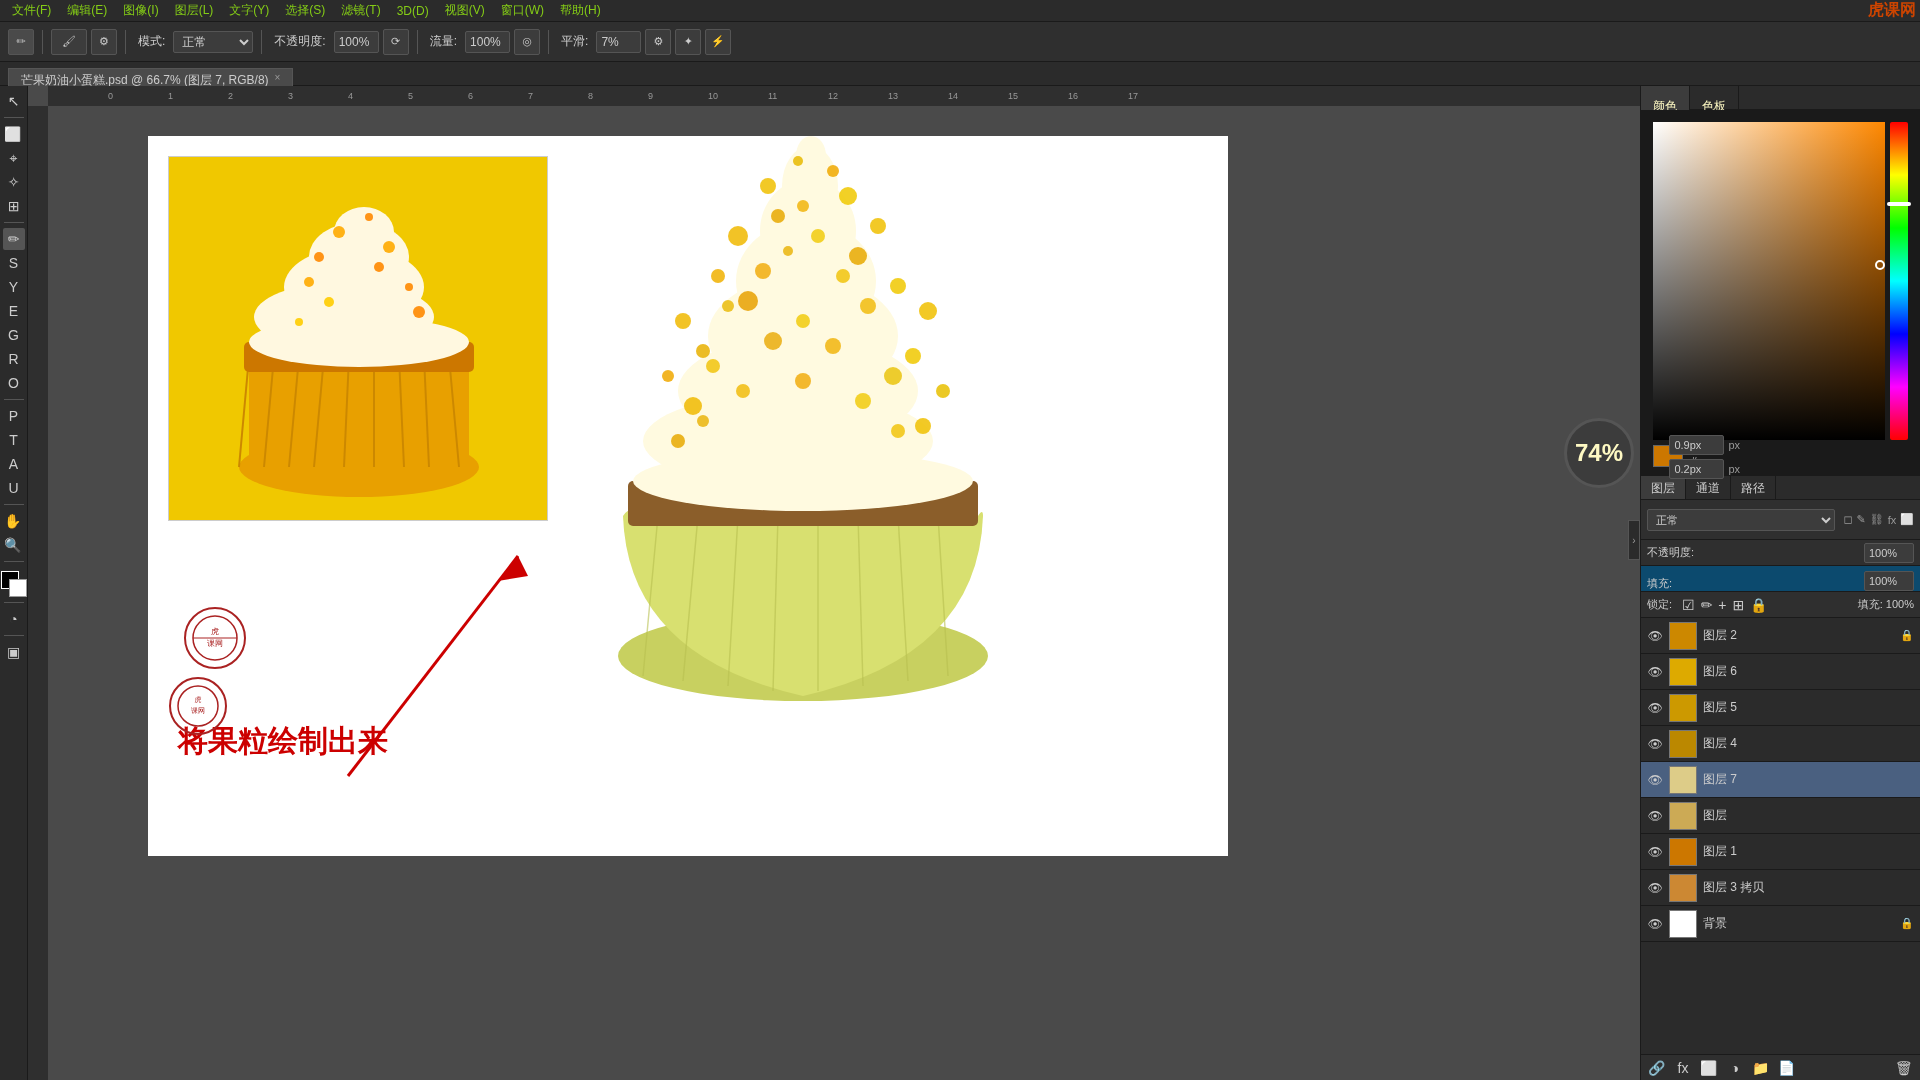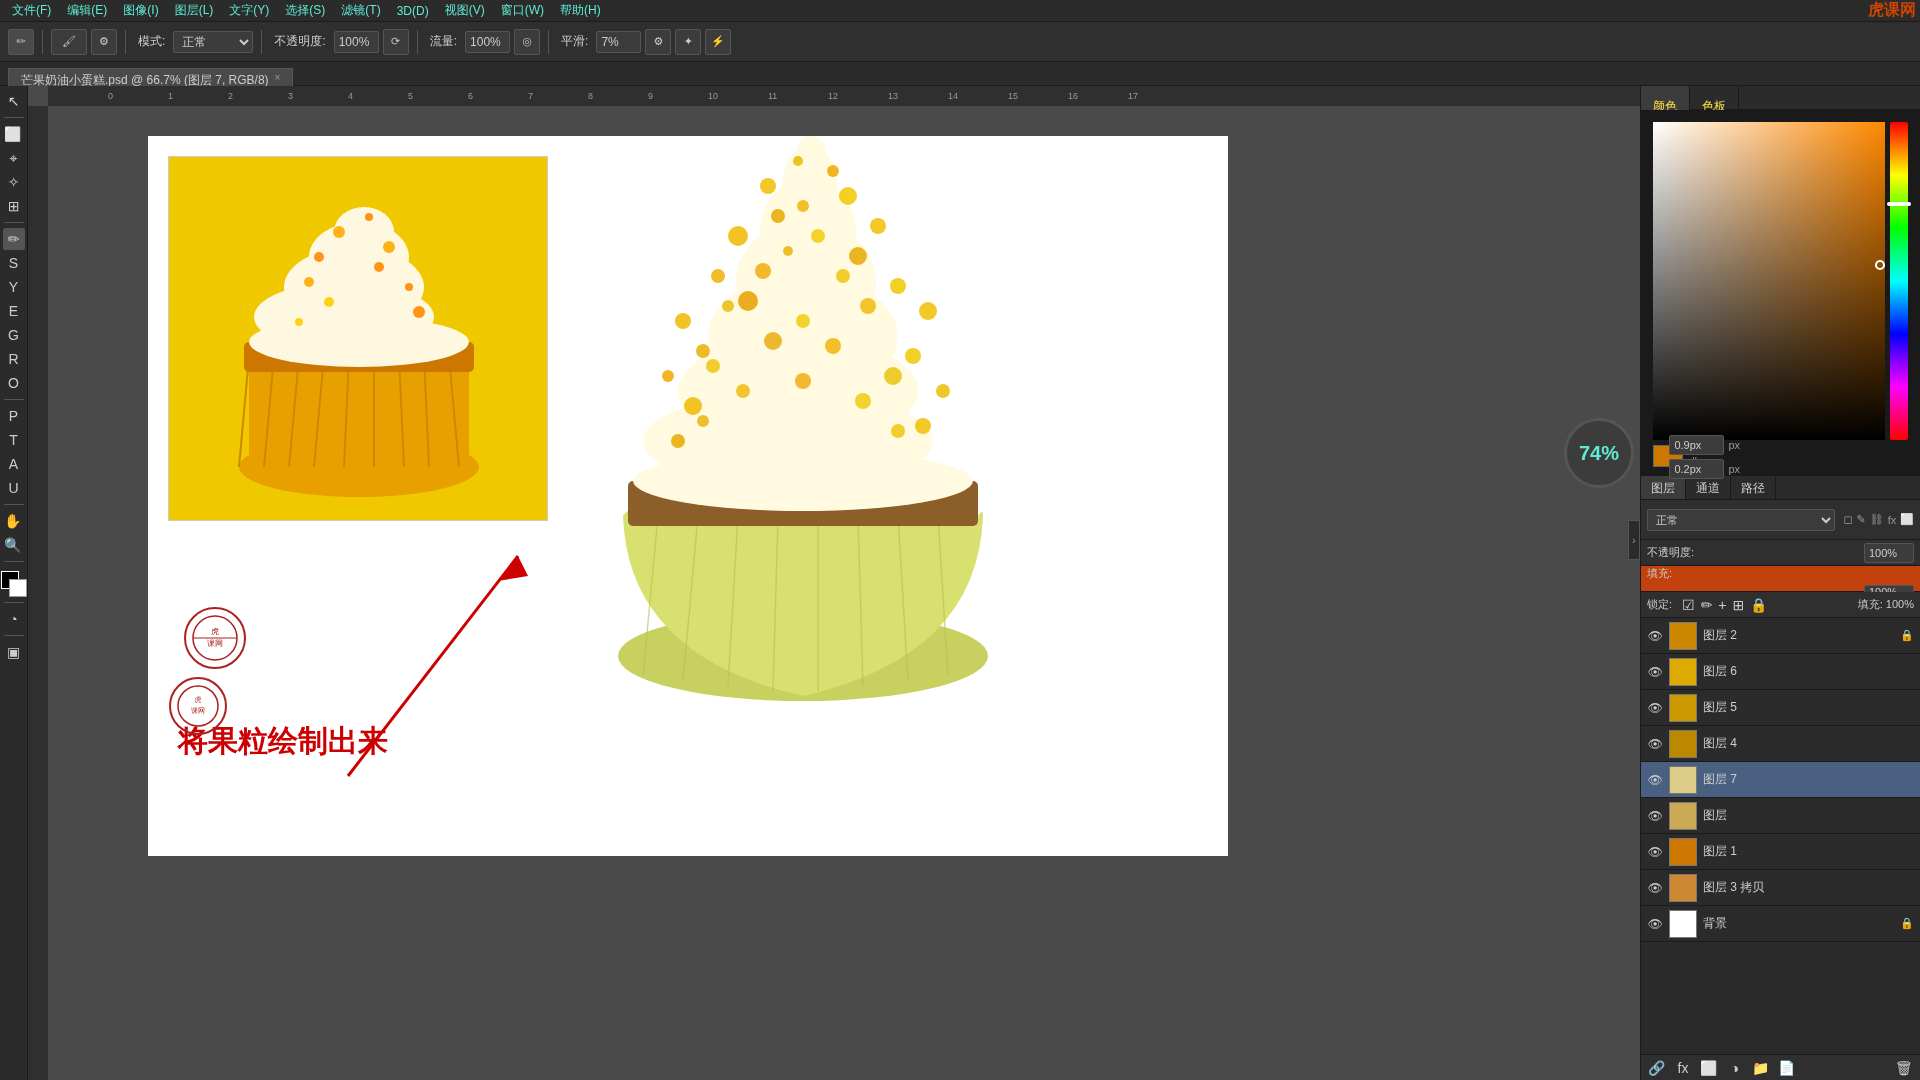--- a/index.html
+++ b/index.html
@@ -1,20 +1,20 @@
 <!DOCTYPE html>
 <html><head>
   <meta charset="utf-8">
   <style>
     * { margin: 0; padding: 0; box-sizing: border-box; }
     body { width: 1920px; height: 1080px; overflow: hidden; background: #3a3a3a; font-family: 'Microsoft YaHei', Arial, sans-serif; font-size: 12px; color: #ccc; }
 
     
     #menu-bar { width: 100%; height: 22px; background: #2b2b2b; display: flex; align-items: center; padding: 0 4px; border-bottom: 1px solid #1a1a1a; }
-    .menu-item { padding: 2px 8px; cursor: pointer; color: #5eead4; font-size: 12px; }
+    .menu-item { padding: 2px 8px; cursor: pointer; color: #84cc16; font-size: 12px; }
 
     
     #toolbar { width: 100%; height: 40px; background: #2f2f2f; display: flex; align-items: center; padding: 0 8px; gap: 4px; border-bottom: 1px solid #1a1a1a; }
     .tool-btn { width: 26px; height: 26px; background: #3c3c3c; border: 1px solid #555; border-radius: 2px; cursor: pointer; display: flex; align-items: center; justify-content: center; color: #ccc; font-size: 11px; }
     .tool-separator { width: 1px; height: 24px; background: #555; margin: 0 4px; }
     .toolbar-label { color: #ccc; font-size: 12px; margin: 0 4px; }
     .toolbar-input { height: 22px; background: #3c3c3c; border: 1px solid #555; color: #ccc; font-size: 12px; padding: 0 4px; border-radius: 2px; }
     .toolbar-select { height: 22px; background: #3c3c3c; border: 1px solid #555; color: #ccc; font-size: 12px; padding: 0 4px; border-radius: 2px; }
     .toolbar-wide { width: 80px; }
     .toolbar-small { width: 45px; }
@@ -42,33 +42,33 @@
     #canvas-white { position: absolute; top: 30px; left: 100px; width: 1080px; height: 720px; background: white; }
 
     
     #status-bar { position: absolute; bottom: 0; left: 0; right: 0; height: 20px; background: #2b2b2b; border-top: 1px solid #1a1a1a; display: flex; align-items: center; padding: 0 8px; gap: 16px; }
     .status-text { color: #999; font-size: 11px; }
 
     
     #right-panel { width: 280px; background: #2b2b2b; border-left: 1px solid #1a1a1a; display: flex; flex-direction: column; }
     #right-top { height: 390px; border-bottom: 1px solid #1a1a1a; display: flex; flex-direction: column; }
     #color-tabs { display: flex; height: 24px; border-bottom: 1px solid #1a1a1a; }
-    .color-tab { padding: 12px 12px; cursor: pointer; color: #fde047; font-size: 12px; border-right: 1px solid #1a1a1a; }
+    .color-tab { padding: 12px 12px; cursor: pointer; color: #fef9c3; font-size: 12px; border-right: 1px solid #1a1a1a; }
     .color-tab.active { background: #3c3c3c; }
     #color-picker-area { flex: 1; position: relative; background: #1a1a1a; }
 
     
     #layers-panel { flex: 1; display: flex; flex-direction: column; overflow: hidden; }
     #layers-tabs { display: flex; height: 24px; border-bottom: 1px solid #1a1a1a; }
     .layers-tab { padding: 4px 10px; cursor: pointer; color: #ccc; font-size: 12px; border-right: 1px solid #1a1a1a; }
     .layers-tab.active { background: #3c3c3c; }
     #layers-controls { height: 40px; background: #2f2f2f; border-bottom: 1px solid #1a1a1a; display: flex; align-items: center; padding: 0 6px; gap: 4px; }
     .layers-select { height: 22px; background: #3c3c3c; border: 1px solid #555; color: #ccc; font-size: 11px; padding: 0 4px; border-radius: 2px; flex: 1; }
     #layers-opacity-row { height: 26px; background: #2f2f2f; border-bottom: 1px solid #1a1a1a; display: flex; align-items: center; padding: 0 6px; gap: 4px; }
-    #layers-fill-row { height: 26px; background: #c2410c; border-bottom: 1px solid #1a1a1a; display: flex; align-items: flex-start; padding: 0 6px; gap: 4px; flex-direction: column; }
+    #layers-fill-row { height: 26px; background: #0c4a6e; border-bottom: 1px solid #1a1a1a; display: flex; align-items: flex-end; padding: 0 6px; gap: 4px; }
     .layer-row-label { color: #ccc; font-size: 11px; min-width: 40px; }
     #layers-lock-row { height: 26px; background: #2f2f2f; border-bottom: 1px solid #1a1a1a; display: flex; align-items: center; padding: 0 6px; gap: 6px; }
     .lock-btn { color: #ccc; font-size: 14px; cursor: pointer; }
     #layers-list { flex: 1; overflow-y: auto; }
     .layer-item { height: 36px; display: flex; align-items: center; padding: 0 6px; gap: 6px; border-bottom: 1px solid #1a1a1a; cursor: pointer; }
     .layer-item.active { background: #4a6080; }
     .layer-eye { width: 16px; height: 16px; display: flex; align-items: center; justify-content: center; color: #ccc; font-size: 12px; cursor: pointer; }
     .layer-thumb { width: 28px; height: 28px; background: #555; border: 1px solid #777; flex-shrink: 0; }
     .layer-name { color: #ccc; font-size: 12px; flex: 1; }
     .layer-lock { color: #999; font-size: 11px; margin-left: auto; }
@@ -467,21 +467,21 @@
         <div class="layers-bottom-btn">fx</div>
         <div class="layers-bottom-btn">⬜</div>
         <div class="layers-bottom-btn">◑</div>
         <div class="layers-bottom-btn">📁</div>
         <div class="layers-bottom-btn">📄</div>
         <div class="layers-bottom-btn" style="margin-left:auto;">🗑</div>
       </div>
     </div>
 
     <div style="position:absolute; top:418px; right:286px; width:70px; height:70px; background:#3c3c3c; border-radius:50%; border:3px solid #555; display:flex; align-items:center; justify-content:center; flex-direction:column;">
-      <span style="color:#5eead4; font-size:20px; font-weight:bold;">74%</span>
+      <span style="color:#fef9c3; font-size:24px; font-weight:bold;">74%</span>
     </div>
 
     <div style="position:absolute; top:435px; right:180px; display:flex; flex-direction:column; gap:4px;">
       <div style="display:flex; align-items:center; gap:4px;">
         <input type="text" value="0.9px" style="width: 55px; height: 20px; background: rgb(60, 60, 60); border: 1px solid rgb(85, 85, 85); color: rgb(204, 204, 204); font-size: 11px; padding: 0px 4px; border-radius: 2px;">
         <div style="color:#999; font-size:11px;">px</div>
       </div>
       <div style="display:flex; align-items:center; gap:4px;">
         <input type="text" value="0.2px" style="width: 55px; height: 20px; background: rgb(60, 60, 60); border: 1px solid rgb(85, 85, 85); color: rgb(204, 204, 204); font-size: 11px; padding: 6px 4px; border-radius: 2px;">
         <div style="color:#999; font-size:11px;">px</div>

